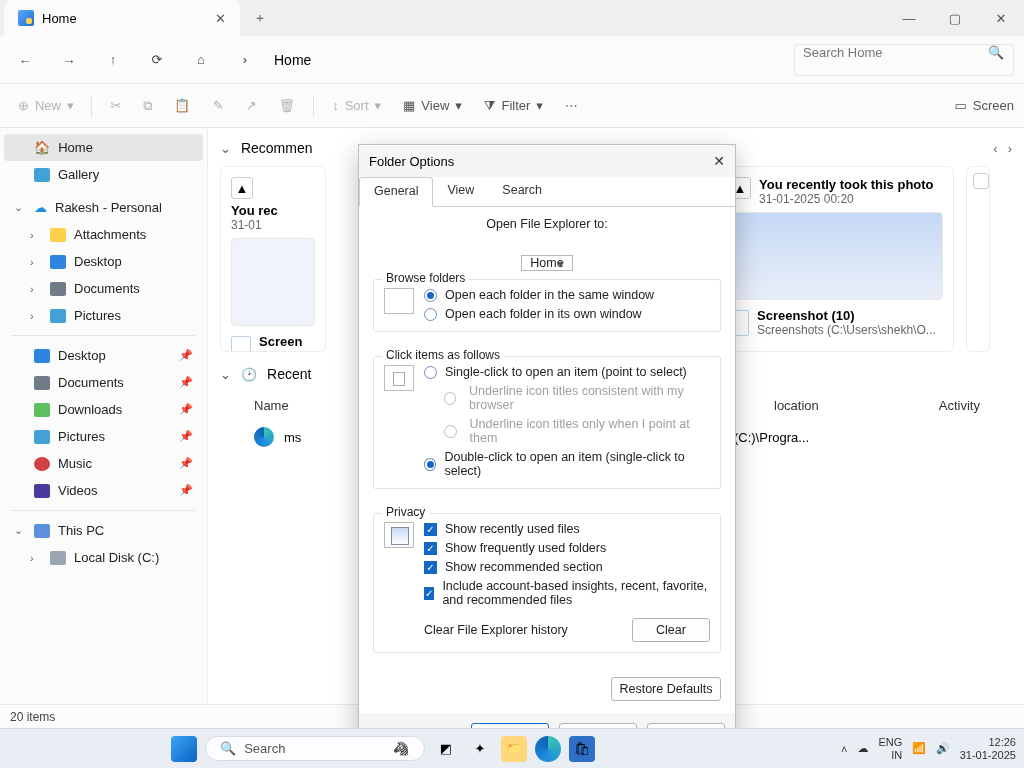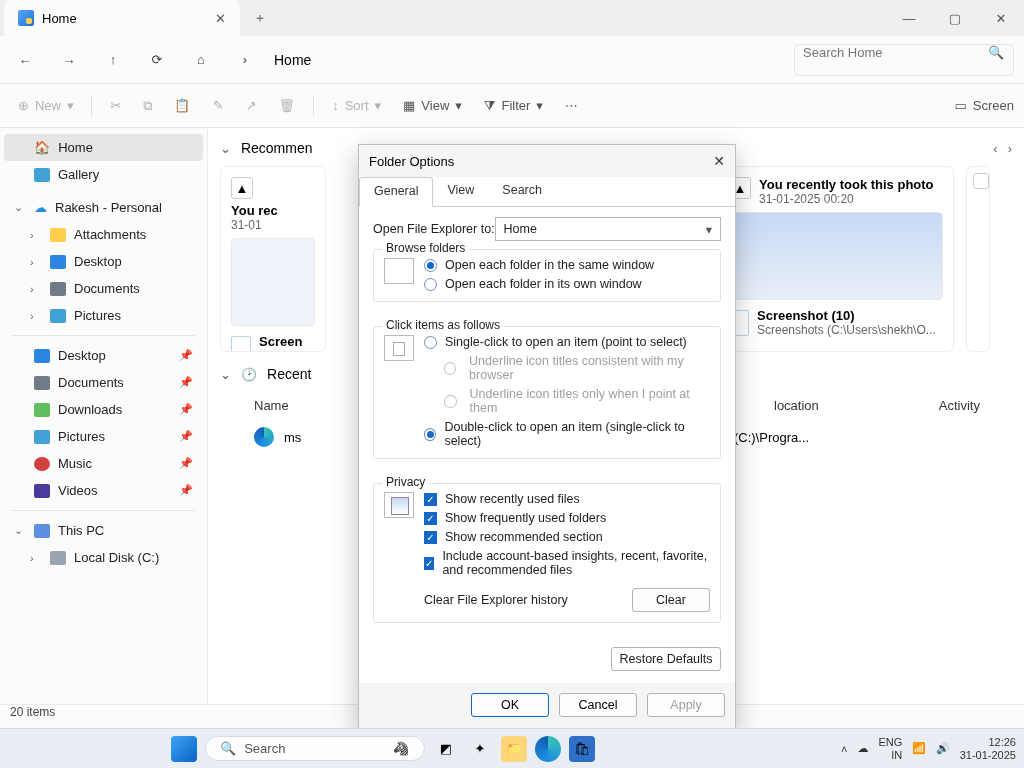--- a/index.html
+++ b/index.html
@@ -57,42 +57,42 @@
 .card .ic { width:22px; height:22px; border:1px solid #ccc; border-radius:3px; display:flex; align-items:center; justify-content:center; margin-bottom:4px;}
 .card .sub { color:#666; font-size:12px; }
 .card .thumb { width:100%; height:88px; background:#f0f4fa; margin-top:6px; border:1px solid #e8e8e8; border-radius:4px;}
 .card .footer { display:flex; align-items:center; gap:8px; margin-top:8px; }
 .card .footer .fi { width:20px; height:26px; background:#fff; border:1px solid #bcd3e8; border-radius:2px;}
 .recent .cols { display:flex; gap:80px; color:#333; margin:16px 0 8px 34px;}
 .recent .row { display:flex; align-items:center; gap:10px; margin-left:34px; padding:6px 0;}
 .recent .row .edge-icon{ width:20px; height:20px; border-radius:50%; background: conic-gradient(#37c3b2, #1e8fe0, #0f5fb5);}
 
 
-.statusbar { height:24px; background:#fbfbfb; border-top:1px solid #e9e9e9; padding:0 10px; display:flex; color:#444; font-size:12px;}
+.statusbar { height:24px; background:#fbfbfb; border-top:1px solid #e9e9e9; padding:0 10px; display:flex; align-items:center; color:#444; font-size:12px;}
 
 
 .taskbar { position:absolute; left:0; right:0; bottom:0; height:40px; background:#e9eef5; display:flex; align-items:center; padding:0 8px; gap:8px; border-top:1px solid #d4dbe5;}
 .taskbar .center { margin:0 auto; display:flex; align-items:center; gap:8px;}
 .taskbar .tsearch { display:flex; align-items:center; gap:8px; background:#fdfdff; border:1px solid #d5dbe5; border-radius:20px; padding:4px 14px; width:220px; color:#555;}
 .taskbar .ticon { width:26px; height:26px; display:flex; align-items:center; justify-content:center; border-radius:4px;}
 .taskbar .start { background:linear-gradient(135deg,#3ca4f4,#0b63c7); border-radius:4px;}
 .taskbar .tray { margin-left:auto; display:flex; align-items:center; gap:10px; color:#333; font-size:11px;}
 .taskbar .tray .col { display:flex; flex-direction:column; align-items:flex-end; line-height:1.1;}
 .orb { position:absolute; left:6px; bottom:6px; width:28px; height:28px; border-radius:50%; background:radial-gradient(circle at 30% 30%, #ffd24d, #e08a1e);}
 .orb .badge{ position:absolute; top:-2px; left:-2px; width:14px; height:14px; background:#d23b3b; color:#fff; font-size:9px; border-radius:50%; display:flex; align-items:center; justify-content:center;}
 
 
 .dialog { position:absolute; left:358px; top:144px; width:378px; background:#f5f5f5; border:1px solid #bfbfbf; box-shadow:0 8px 24px rgba(0,0,0,0.25); }
 .dlg-title { display:flex; align-items:center; padding:8px 10px; font-size:13px;}
 .dlg-title .x { margin-left:auto; font-size:14px; color:#333;}
 .dlg-tabs { display:flex; background:#fff; border-bottom:1px solid #ccc;}
 .dlg-tab { padding:6px 14px 8px; font-size:12.5px; color:#333; }
 .dlg-tab.active { border:1px solid #ccc; border-bottom:1px solid #fff; background:#fff; margin-bottom:-1px; border-radius:3px 3px 0 0;}
 .dlg-body { background:#fff; padding:10px 14px 12px; font-size:12.5px; color:#222;}
-.dlg-row { display:flex; align-items:center; gap:0; margin-bottom:8px;}
+.dlg-row { display:flex; align-items:center; gap:24px; margin-bottom:8px;flex-direction:column;}
 .dlg-select { flex:1; height:24px; border:1px solid #b8b8b8; background:#fff; display:flex; align-items:center; padding:0 8px; position:relative;}
 .dlg-select::after { content:"\25BE"; position:absolute; right:8px; color:#555;}
 .group { border:1px solid #e2e2e2; border-radius:3px; padding:8px 10px 10px; margin-bottom:24px; position:relative;}
 .group .legend { position:absolute; top:-9px; left:8px; background:#fff; padding:0 4px; font-size:12px;}
 .group .row { display:flex; align-items:flex-start; gap:10px; }
 .group .gicon { width:30px; height:26px; border:1px solid #bbb; background:#fff; flex-shrink:0; position:relative;}
 .gicon.cursor::after{content:""; position:absolute; left:8px; top:6px; width:10px; height:12px; border:1px solid #aaa;}
 .gicon.privacy::after{content:""; position:absolute; left:6px; top:4px; width:16px; height:16px; border:1px solid #88a; background:linear-gradient(#c8d8f4,#fff);}
 .opts { display:flex; flex-direction:column; gap:5px; flex:1;}
 .radio, .check { display:flex; align-items:center; gap:8px; font-size:12.5px;}

